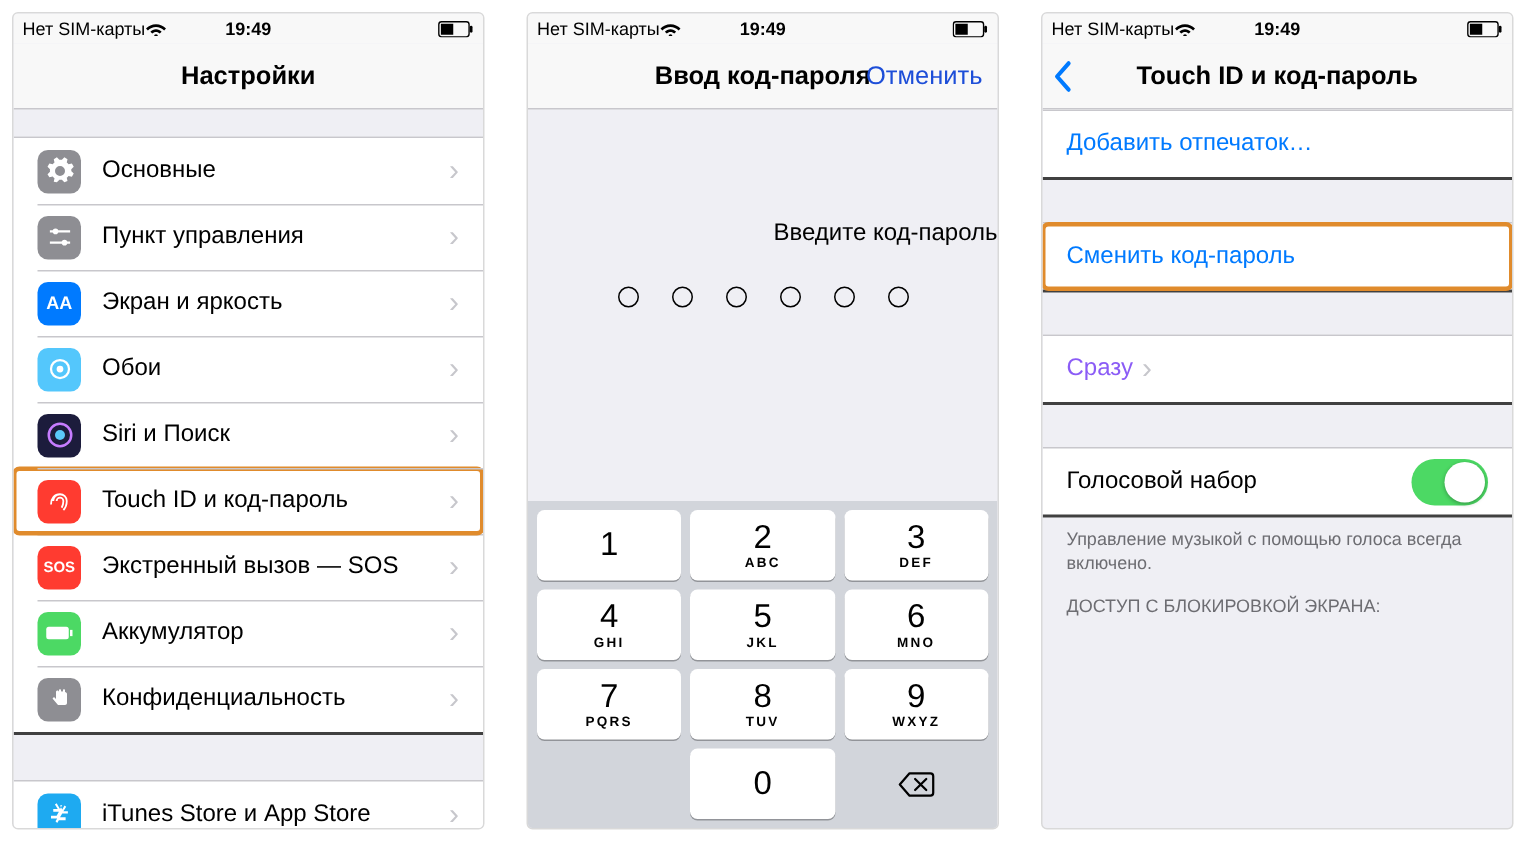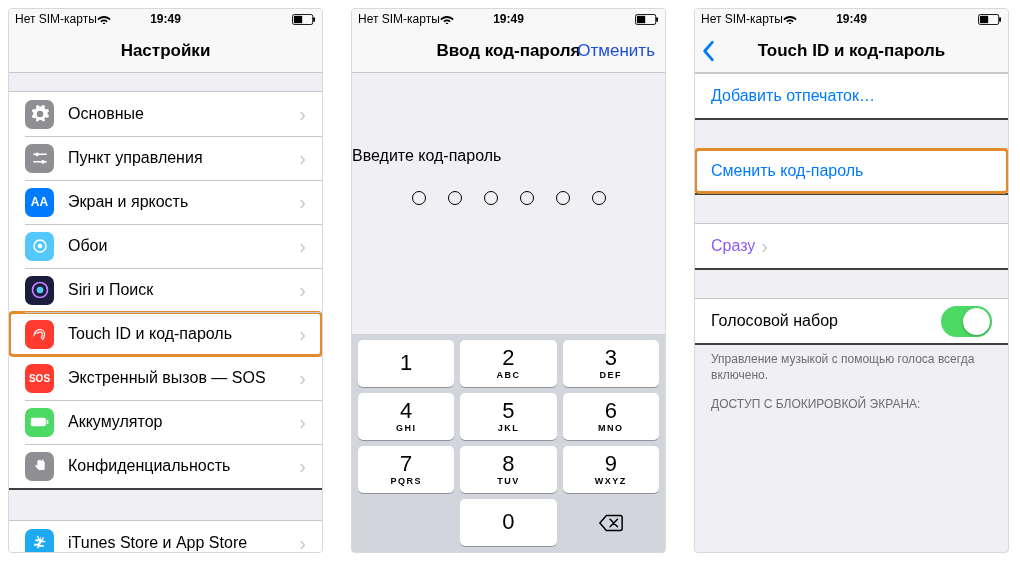--- a/index.html
+++ b/index.html
@@ -109,21 +109,21 @@
   .chevron { color: #c7c7cc; font-size: 20px; line-height: 1; }
   .row.blue-text .label { color: #007aff; }
   .highlight {
     outline: 3px solid #e08b2c;
     outline-offset: -2px;
     z-index: 2;
     border-radius: 4px;
   }
   
   .passcode-prompt {
-    text-align: left;
+    text-align: right;
     font-size: 16px;
     color: #000;
     margin-top: 74px;
   }
   .passcode-dots {
     display: flex;
     justify-content: center;
     gap: 22px;
     margin-top: 26px;
   }

